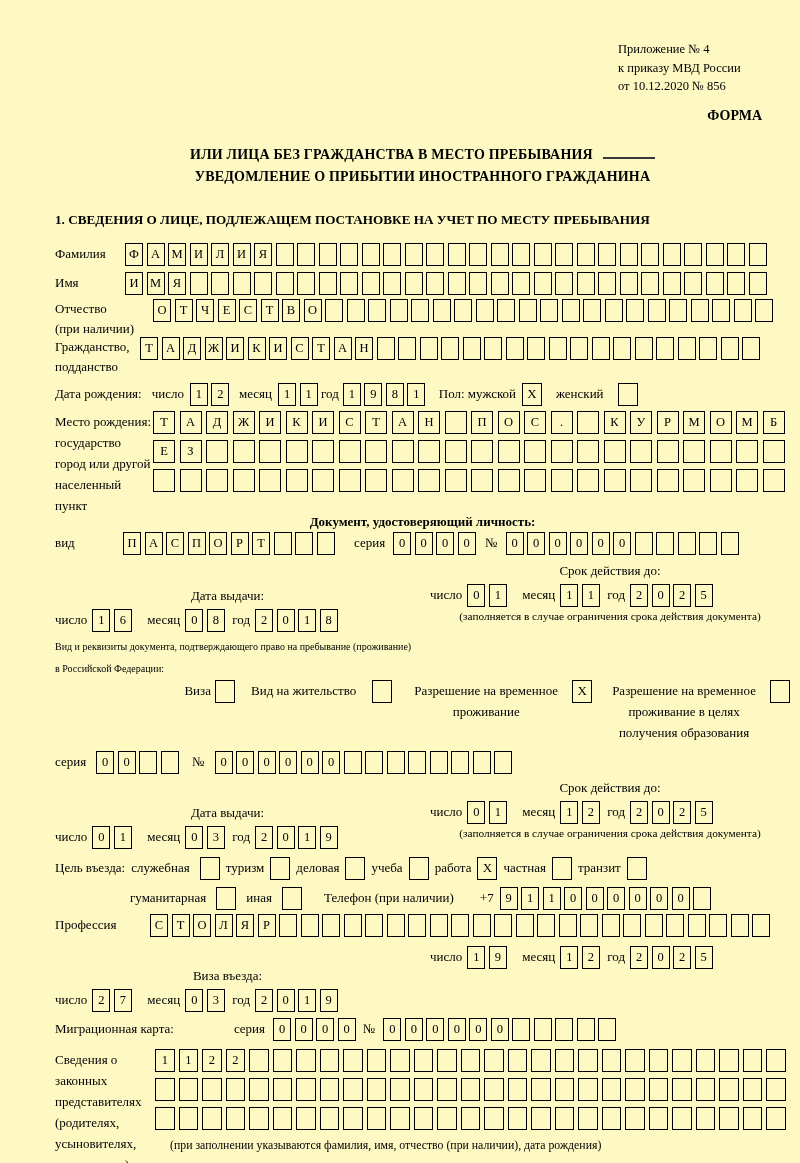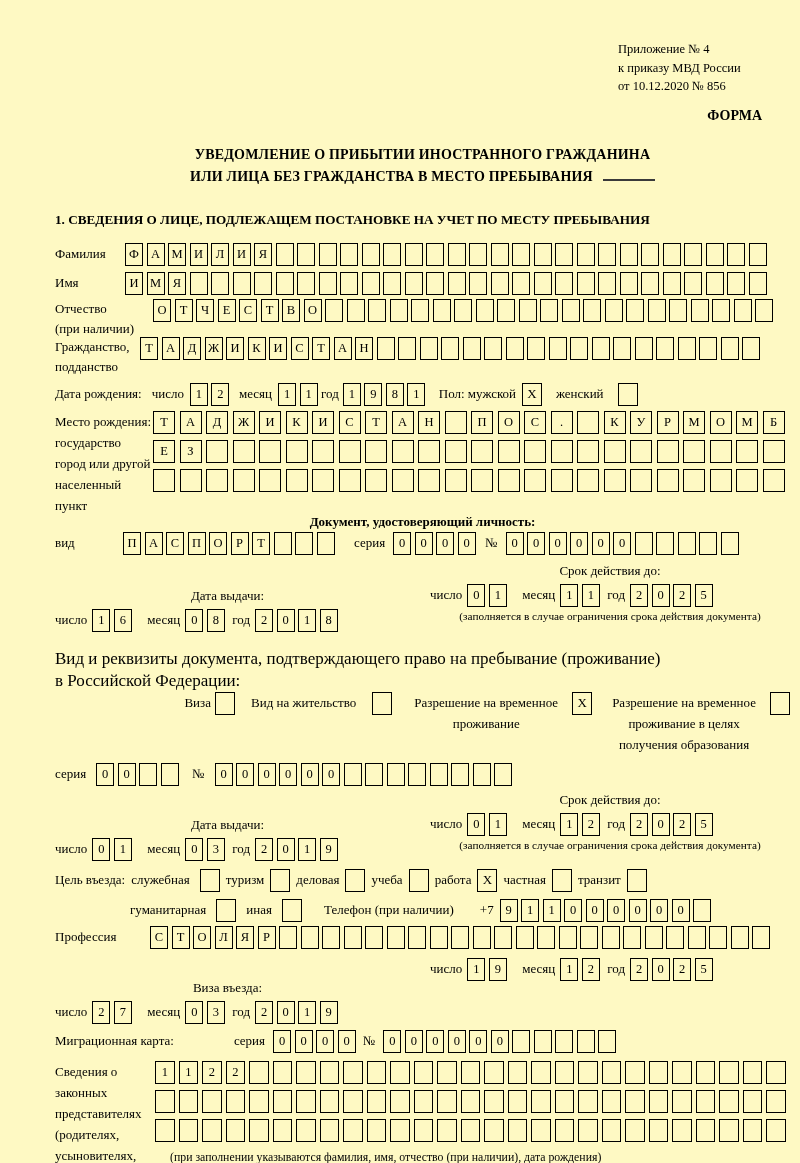--- a/index.html
+++ b/index.html
@@ -27,42 +27,42 @@
   .center{text-align:center;}
   .bold{font-weight:bold;}
   .dates{display:flex;margin-top:8px;}
   .dcol1{width:345px;flex:0 0 auto;margin-top:25px;}
   .dcol2{flex:1;padding-left:30px;box-sizing:border-box;}
   .dhead{font-size:13px;text-align:center;height:18px;}
   .dline{display:flex;align-items:center;margin-top:3px;font-size:13px;}
   .dline .lbl{margin-right:5px;}
   .grp{margin-left:12px;}
   .dnote{font-size:11.3px;margin-top:3px;text-align:center;white-space:nowrap;}
-  .intro{font-size:17px;line-height:22px;margin-top:16px;}
+  .intro{font-size:10px;line-height:22px;margin-top:4px;}
   .plabel{display:inline-block;font-size:13px;line-height:21px;text-align:center;}
   .mt{margin-top:6px;}
   .sp6{margin-left:6px;} .sp10{margin-left:10px;} .sp14{margin-left:14px;} .sp16{margin-left:16px;}
   .bp-rows .cells{margin-bottom:6px;}
   .note-small{font-size:11.8px;}
 </style>
 </head>
 <body>
 
 <div class="page">
 
   <div class="annex">
     <div>Приложение № 4</div>
     <div>к приказу МВД России</div>
     <div>от 10.12.2020 № 856</div>
   </div>
   <div class="forma">ФОРМА</div>
 
   <div class="title">
+    <div><span>ИЛИ ЛИЦА БЕЗ ГРАЖДАНСТВА В МЕСТО ПРЕБЫВАНИЯ</span><span class="tunder"></span></div>
     <div>УВЕДОМЛЕНИЕ О ПРИБЫТИИ ИНОСТРАННОГО ГРАЖДАНИНА</div>
-    <div><span>ИЛИ ЛИЦА БЕЗ ГРАЖДАНСТВА В МЕСТО ПРЕБЫВАНИЯ</span><span class="tunder"></span></div>
   </div>
 
   <div class="section1">1. СВЕДЕНИЯ О ЛИЦЕ, ПОДЛЕЖАЩЕМ ПОСТАНОВКЕ НА УЧЕТ ПО МЕСТУ ПРЕБЫВАНИЯ</div>
 
   <div class="frow" style="margin-top:15px;">
     <span class="lbl" style="width:70px;">Фамилия</span>
     <span class="cells">
         <span class="cell">Ф</span>
         <span class="cell">А</span>
         <span class="cell">М</span>

